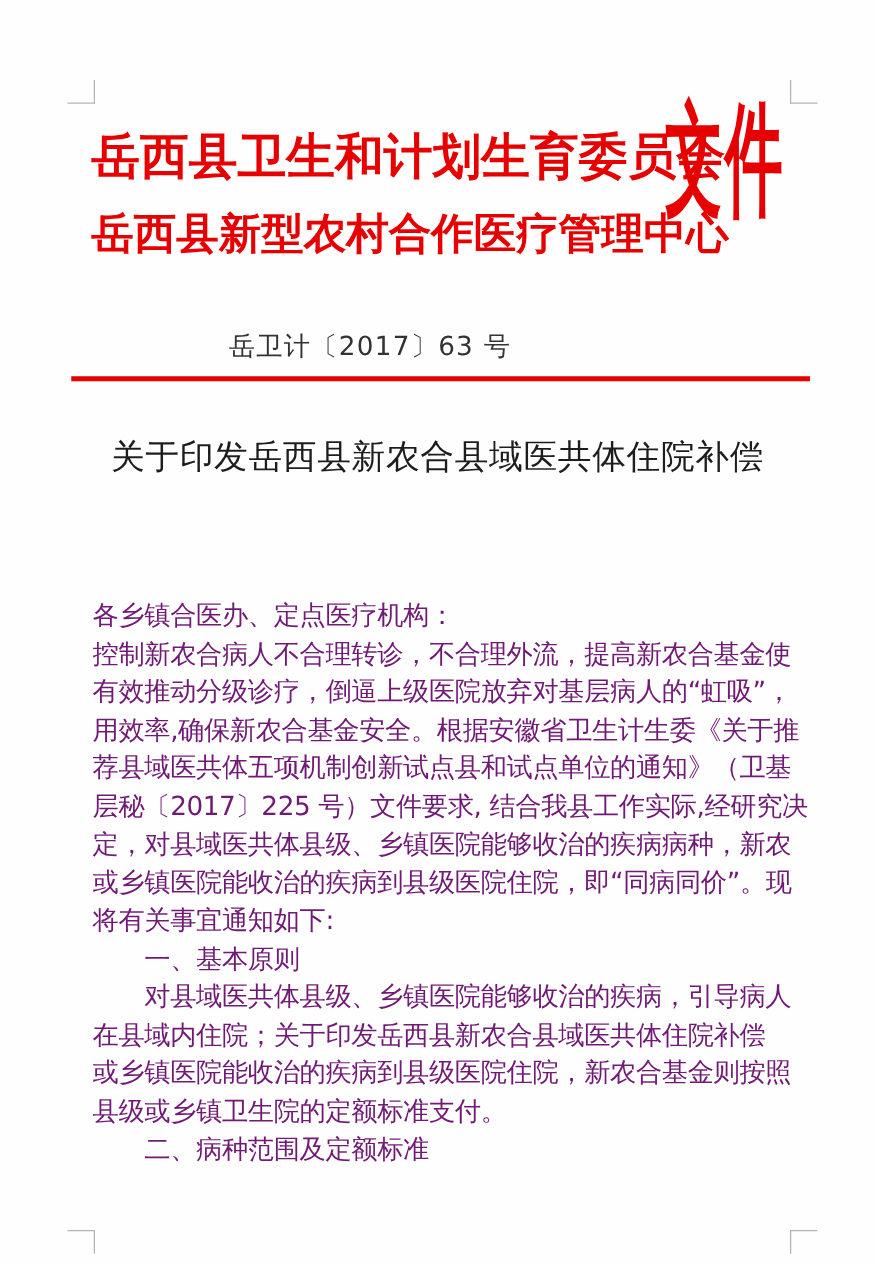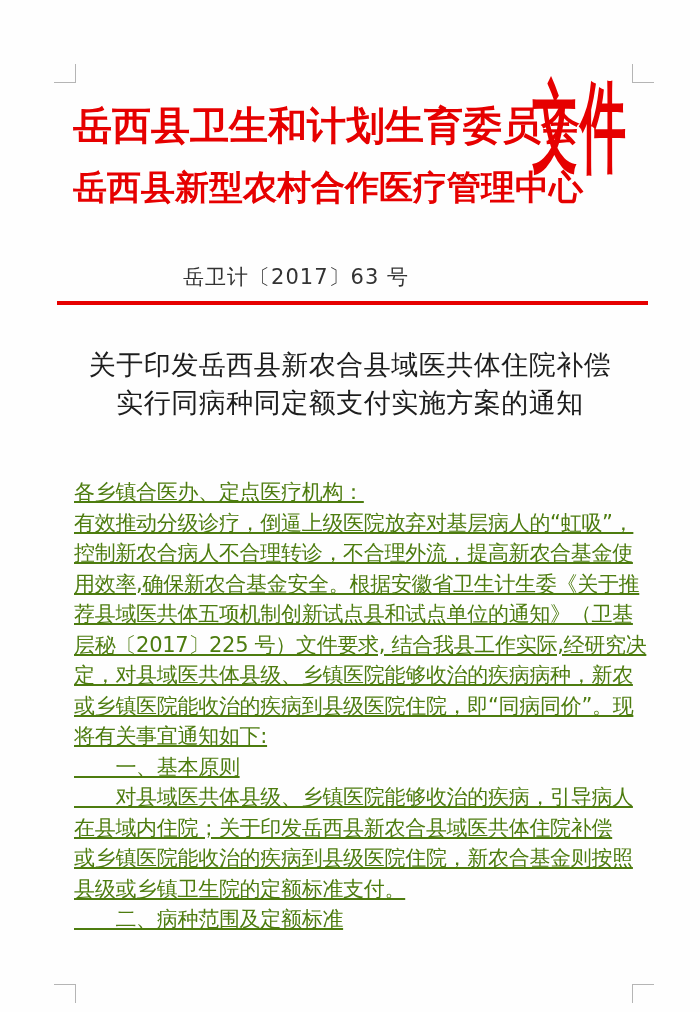--- a/index.html
+++ b/index.html
@@ -106,23 +106,22 @@
   }
 
   
   .doc-body {
     position: absolute;
     left: 74px;
     top: 477px;
     width: 558px;
     font-size: 21px;
     line-height: 30.5px;
-    color: #4d7c0f;
+    color: #701a75;
     letter-spacing: -0.3px;
-    text-decoration: underline;
   }
   .body-line {
     white-space: pre;
     height: 30.5px;
   }
 </style>
 </head>
 <body>
 
 <div class="page">
@@ -139,27 +138,26 @@
   <div class="doc-type">
     <span>文件</span>
   </div>
 
   <div class="doc-number">岳卫计〔2017〕63 号</div>
 
   <div class="red-rule"></div>
 
   <div class="doc-title">
     <div>关于印发岳西县新农合县域医共体住院补偿</div>
-    <div>实行同病种同定额支付实施方案的通知</div>
   </div>
 
   <div class="doc-body">
     <div class="body-line">各乡镇合医办、定点医疗机构：</div>
+    <div class="body-line">控制新农合病人不合理转诊，不合理外流，提高新农合基金使</div>
     <div class="body-line">有效推动分级诊疗，倒逼上级医院放弃对基层病人的“虹吸”，</div>
-    <div class="body-line">控制新农合病人不合理转诊，不合理外流，提高新农合基金使</div>
     <div class="body-line">用效率,确保新农合基金安全。根据安徽省卫生计生委《关于推</div>
     <div class="body-line">荐县域医共体五项机制创新试点县和试点单位的通知》（卫基</div>
     <div class="body-line">层秘〔2017〕225 号）文件要求, 结合我县工作实际,经研究决</div>
     <div class="body-line">定，对县域医共体县级、乡镇医院能够收治的疾病病种，新农</div>
     <div class="body-line">或乡镇医院能收治的疾病到县级医院住院，即“同病同价”。现</div>
     <div class="body-line">将有关事宜通知如下:</div>
     <div class="body-line">　　一、基本原则</div>
     <div class="body-line">　　对县域医共体县级、乡镇医院能够收治的疾病，引导病人</div>
     <div class="body-line">在县域内住院；关于印发岳西县新农合县域医共体住院补偿</div>
     <div class="body-line">或乡镇医院能收治的疾病到县级医院住院，新农合基金则按照</div>

